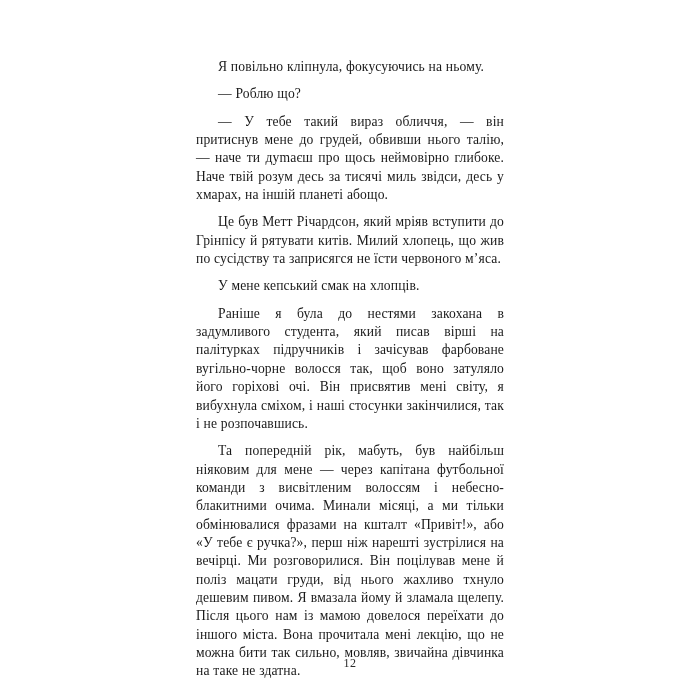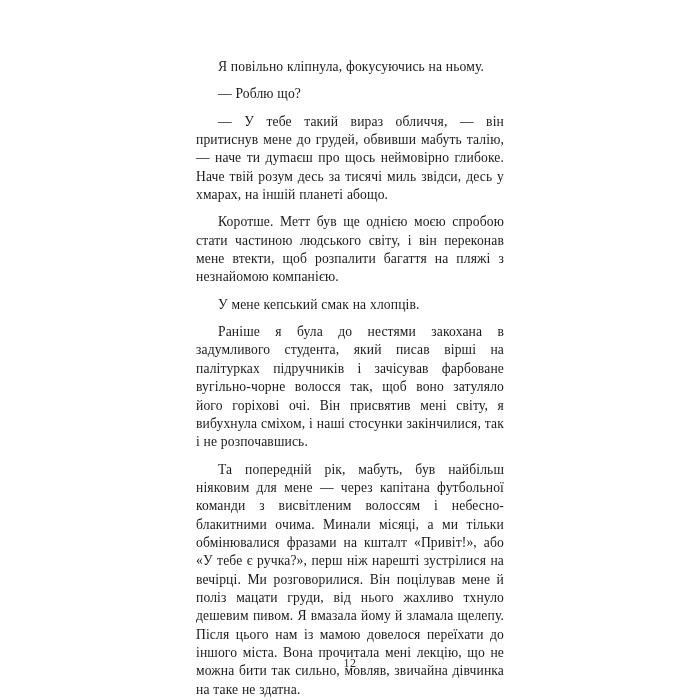--- a/index.html
+++ b/index.html
@@ -54,22 +54,22 @@
   }
 </style>
 </head>
 <body>
 
 <div class="page">
 
   <div class="text-block">
     <p class="para">Я повільно кліпнула, фокусуючись на ньому.</p>
     <p class="para">— Роблю що?</p>
-    <p class="para">— У тебе такий вираз обличчя, — він притиснув мене до грудей, обвивши мабуть талію, — наче ти ду­mаєш про щось неймовірно глибоке. Наче твій розум десь за тисячі миль звідси, десь у хмарах, на іншій планеті абощо.</p>
-    <p class="para">Коротше. Метт був ще однією моєю спробою стати частиною людського світу, і він переконав мене втек­ти, щоб розпалити багаття на пляжі з незнайомою компанією.</p>
+    <p class="para">— У тебе такий вираз обличчя, — він притиснув мене до грудей, обвивши нього талію, — наче ти ду­mаєш про щось неймовірно глибоке. Наче твій розум десь за тисячі миль звідси, десь у хмарах, на іншій планеті абощо.</p>
+    <p class="para">Це був Метт Річардсон, який мріяв вступити до Грінпісу й рятувати китів. Милий хлопець, що жив по сусідству та заприсягся не їсти червоного м’яса.</p>
     <p class="para">У мене кепський смак на хлопців.</p>
     <p class="para">Раніше я була до нестями закохана в задумливого студента, який писав вірші на палітурках підручників і зачісував фарбоване вугільно-чорне волосся так, щоб воно затуляло його горіхові очі. Він присвятив мені світу, я вибухнула сміхом, і наші стосунки закінчили­ся, так і не розпочавшись.</p>
     <p class="para">Та попередній рік, мабуть, був найбільш ніяковим для мене — через капітана футбольної команди з ви­світленим волоссям і небесно-блакитними очима. Минали місяці, а ми тільки обмінювалися фразами на кшталт «Привіт!», або «У тебе є ручка?», перш ніж нарешті зустрілися на вечірці. Ми розговорилися. Він поцілував мене й поліз мацати груди, від нього жахли­во тхнуло дешевим пивом. Я вмазала йому й зламала щелепу. Після цього нам із мамою довелося переїха­ти до іншого міста. Вона прочитала мені лекцію, що не можна бити так сильно, мовляв, звичайна дівчинка на таке не здатна.</p>
   </div>
 
   <div class="page-number">12</div>
 
 </div>
 
 </body></html>

